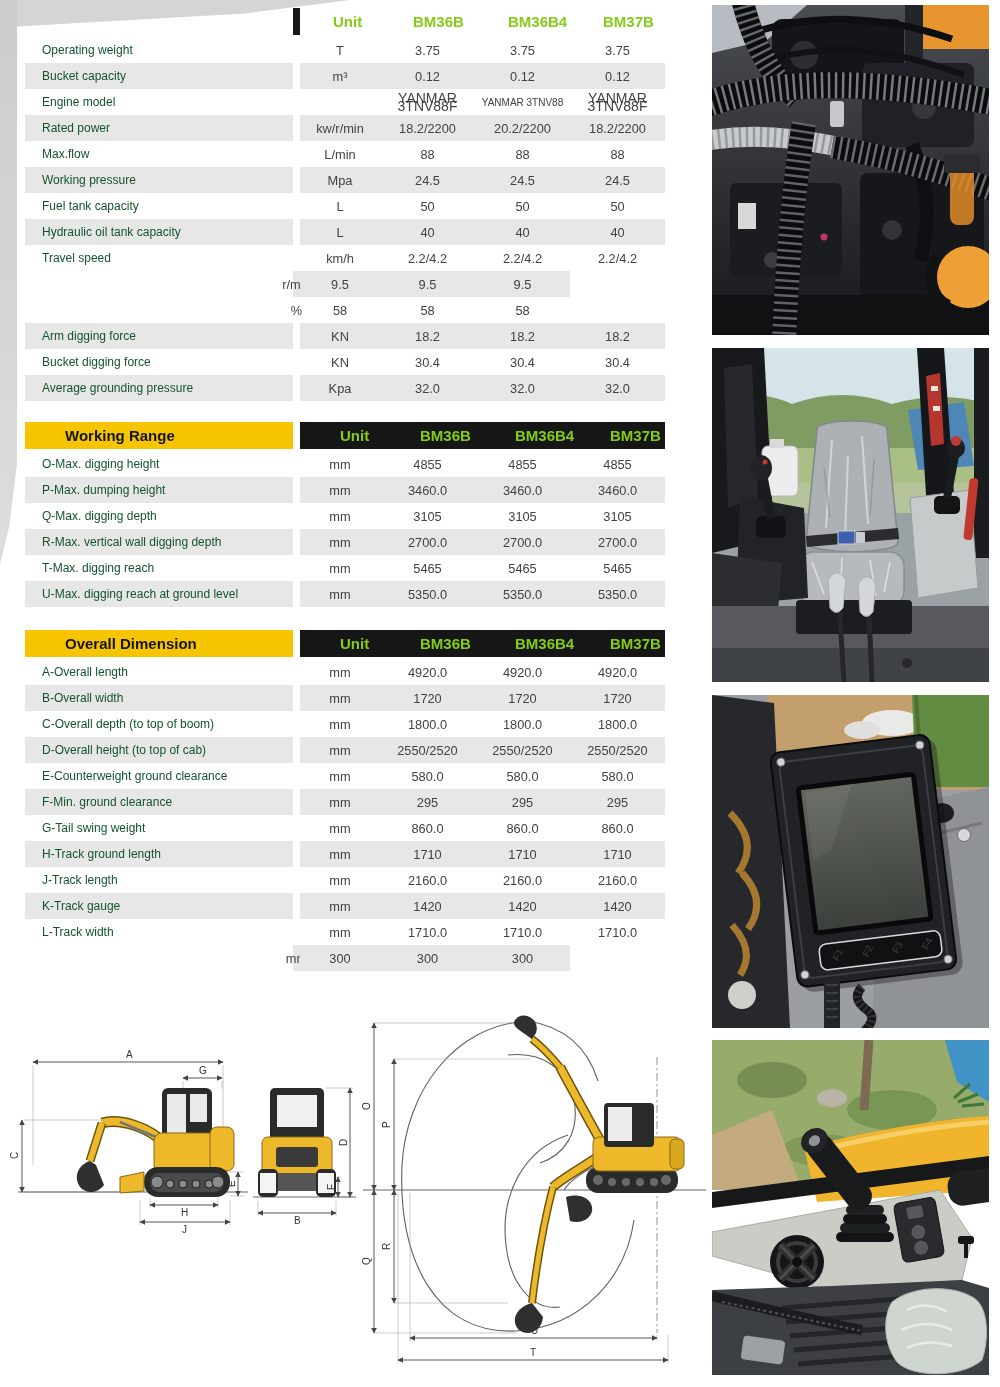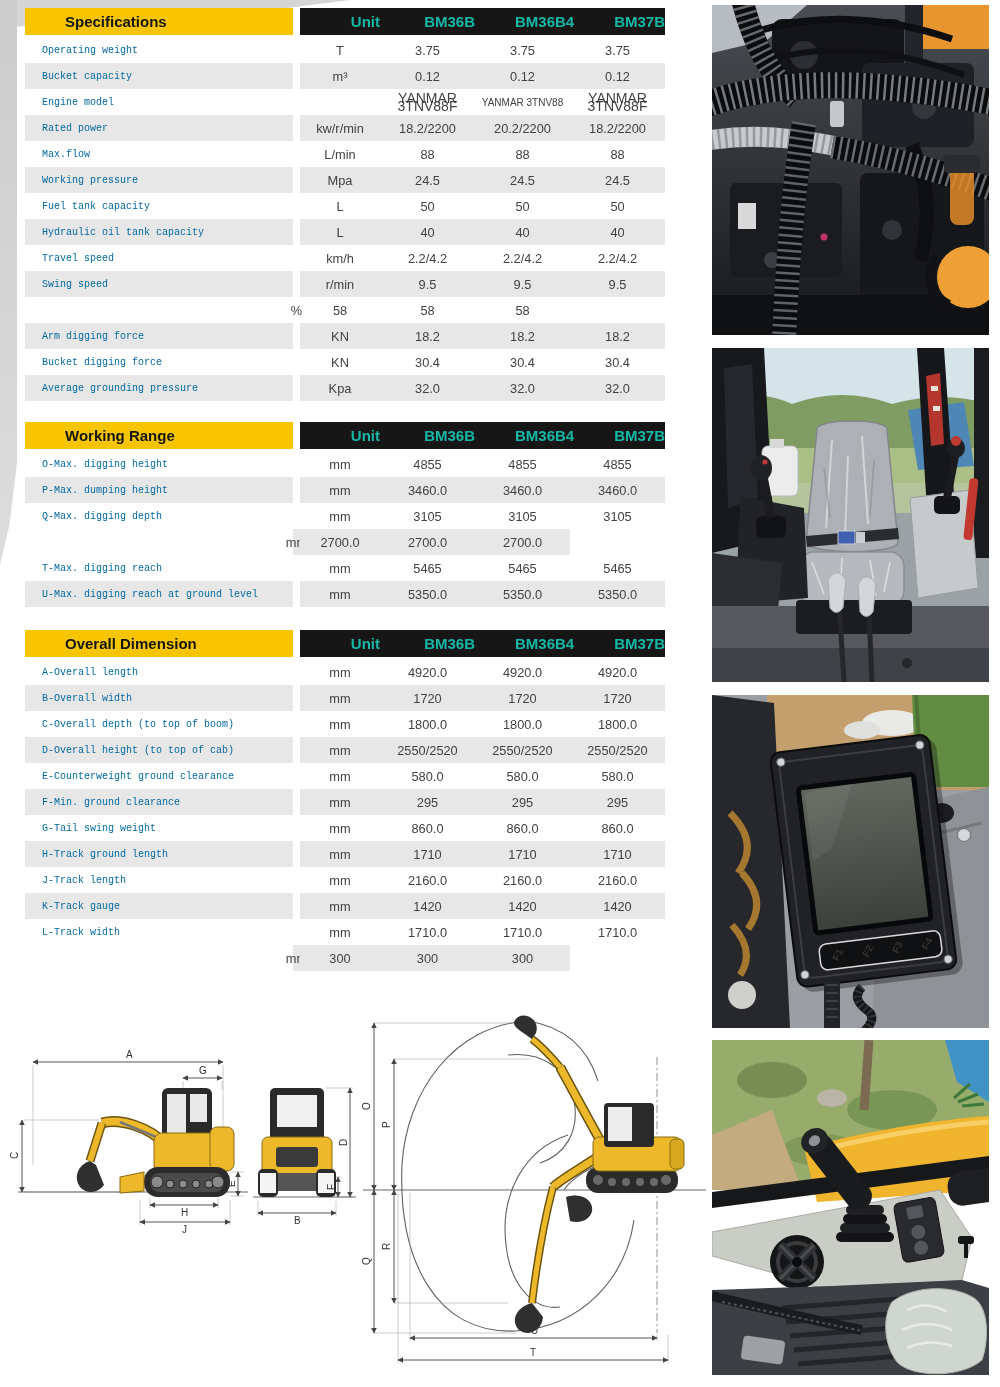--- a/index.html
+++ b/index.html
@@ -23,28 +23,28 @@
   .t1 { top:8px; } .t2 { top:422px; } .t3 { top:630px; }
   .t-head { display:grid; grid-template-columns:268px 7px 365px; height:27px; margin-bottom:2px; }
   .th-title {
     background:#f6c500; color:#151515; font-weight:bold; font-size:15px;
     line-height:27px; padding-left:40px;
   }
   .th-cols {
     background:#161616; display:grid; grid-template-columns:80px 95px 95px 95px;
     align-items:center;
   }
-  .th-col { color:#14b8a6; font-weight:bold; font-size:15px; text-align:right;margin-left:40px; }
+  .th-col { color:#84cc16; font-weight:bold; font-size:15px; text-align:left;margin-left:40px; }
   .t-row {
     display:grid; grid-template-columns:268px 7px 80px 95px 95px 95px;
     height:26px; align-items:center;
   }
   .t-row .cell { height:26px; display:flex; align-items:center; justify-content:center;
     font-size:12.8px; color:#424242; text-align:center; }
-  .t-row .c-label { justify-content:flex-start; padding-left:17px; font-size:10px; color:#0369a1;font-family:Liberation Mono, monospace; }
+  .t-row .c-label { justify-content:flex-start; padding-left:17px; font-size:12px; color:#14532d; }
   .t-row.alt .cell { background:#e7e7e7; }
   .c-val.sm { font-size:10px; }
   .c-val.xs { font-size:14px; line-height:8.5px; padding:0 19px; flex-wrap:wrap; }
   
   .photo { position:absolute; left:712px; width:277px; overflow:hidden; z-index:2; }
   .ph1 { top:5px;  height:330px; }
   .ph2 { top:348px; height:334px; }
   .ph3 { top:695px; height:333px; }
   .ph4 { top:1040px; height:335px; }
   .photo svg { display:block; }
@@ -54,21 +54,20 @@
 </style>
 </head>
 <body>
 
 <div class="page">
   <div class="deco-top"></div>
   <div class="deco-band"></div>
 
   <div class="spec-table t1">
       <div class="t-head">
-        <div class="th-title">Specifications</div>
         <div class="th-gap"></div>
         <div class="th-cols">
           <div class="th-col">Unit</div>
           <div class="th-col">BM36B</div>
           <div class="th-col">BM36B4</div>
           <div class="th-col">BM37B</div>
         </div>
       </div>
       <div class="t-row">
         <div class="cell c-label">Operating weight</div>
@@ -136,21 +135,20 @@
       </div>
       <div class="t-row">
         <div class="cell c-label">Travel speed</div>
         <div class="c-gap"></div>
         <div class="cell c-unit">km/h</div>
         <div class="cell c-val">2.2/4.2</div>
         <div class="cell c-val">2.2/4.2</div>
         <div class="cell c-val">2.2/4.2</div>
       </div>
       <div class="t-row alt">
-        <div class="cell c-label">Swing speed</div>
         <div class="c-gap"></div>
         <div class="cell c-unit">r/min</div>
         <div class="cell c-val">9.5</div>
         <div class="cell c-val">9.5</div>
         <div class="cell c-val">9.5</div>
       </div>
       <div class="t-row">
         <div class="c-gap"></div>
         <div class="cell c-unit">%</div>
         <div class="cell c-val">58</div>
@@ -211,20 +209,21 @@
       </div>
       <div class="t-row">
         <div class="cell c-label">Q-Max. digging depth</div>
         <div class="c-gap"></div>
         <div class="cell c-unit">mm</div>
         <div class="cell c-val">3105</div>
         <div class="cell c-val">3105</div>
         <div class="cell c-val">3105</div>
       </div>
       <div class="t-row alt">
+        <div class="cell c-label">R-Max. vertical wall digging depth</div>
         <div class="c-gap"></div>
         <div class="cell c-unit">mm</div>
         <div class="cell c-val">2700.0</div>
         <div class="cell c-val">2700.0</div>
         <div class="cell c-val">2700.0</div>
       </div>
       <div class="t-row">
         <div class="cell c-label">T-Max. digging reach</div>
         <div class="c-gap"></div>
         <div class="cell c-unit">mm</div>

